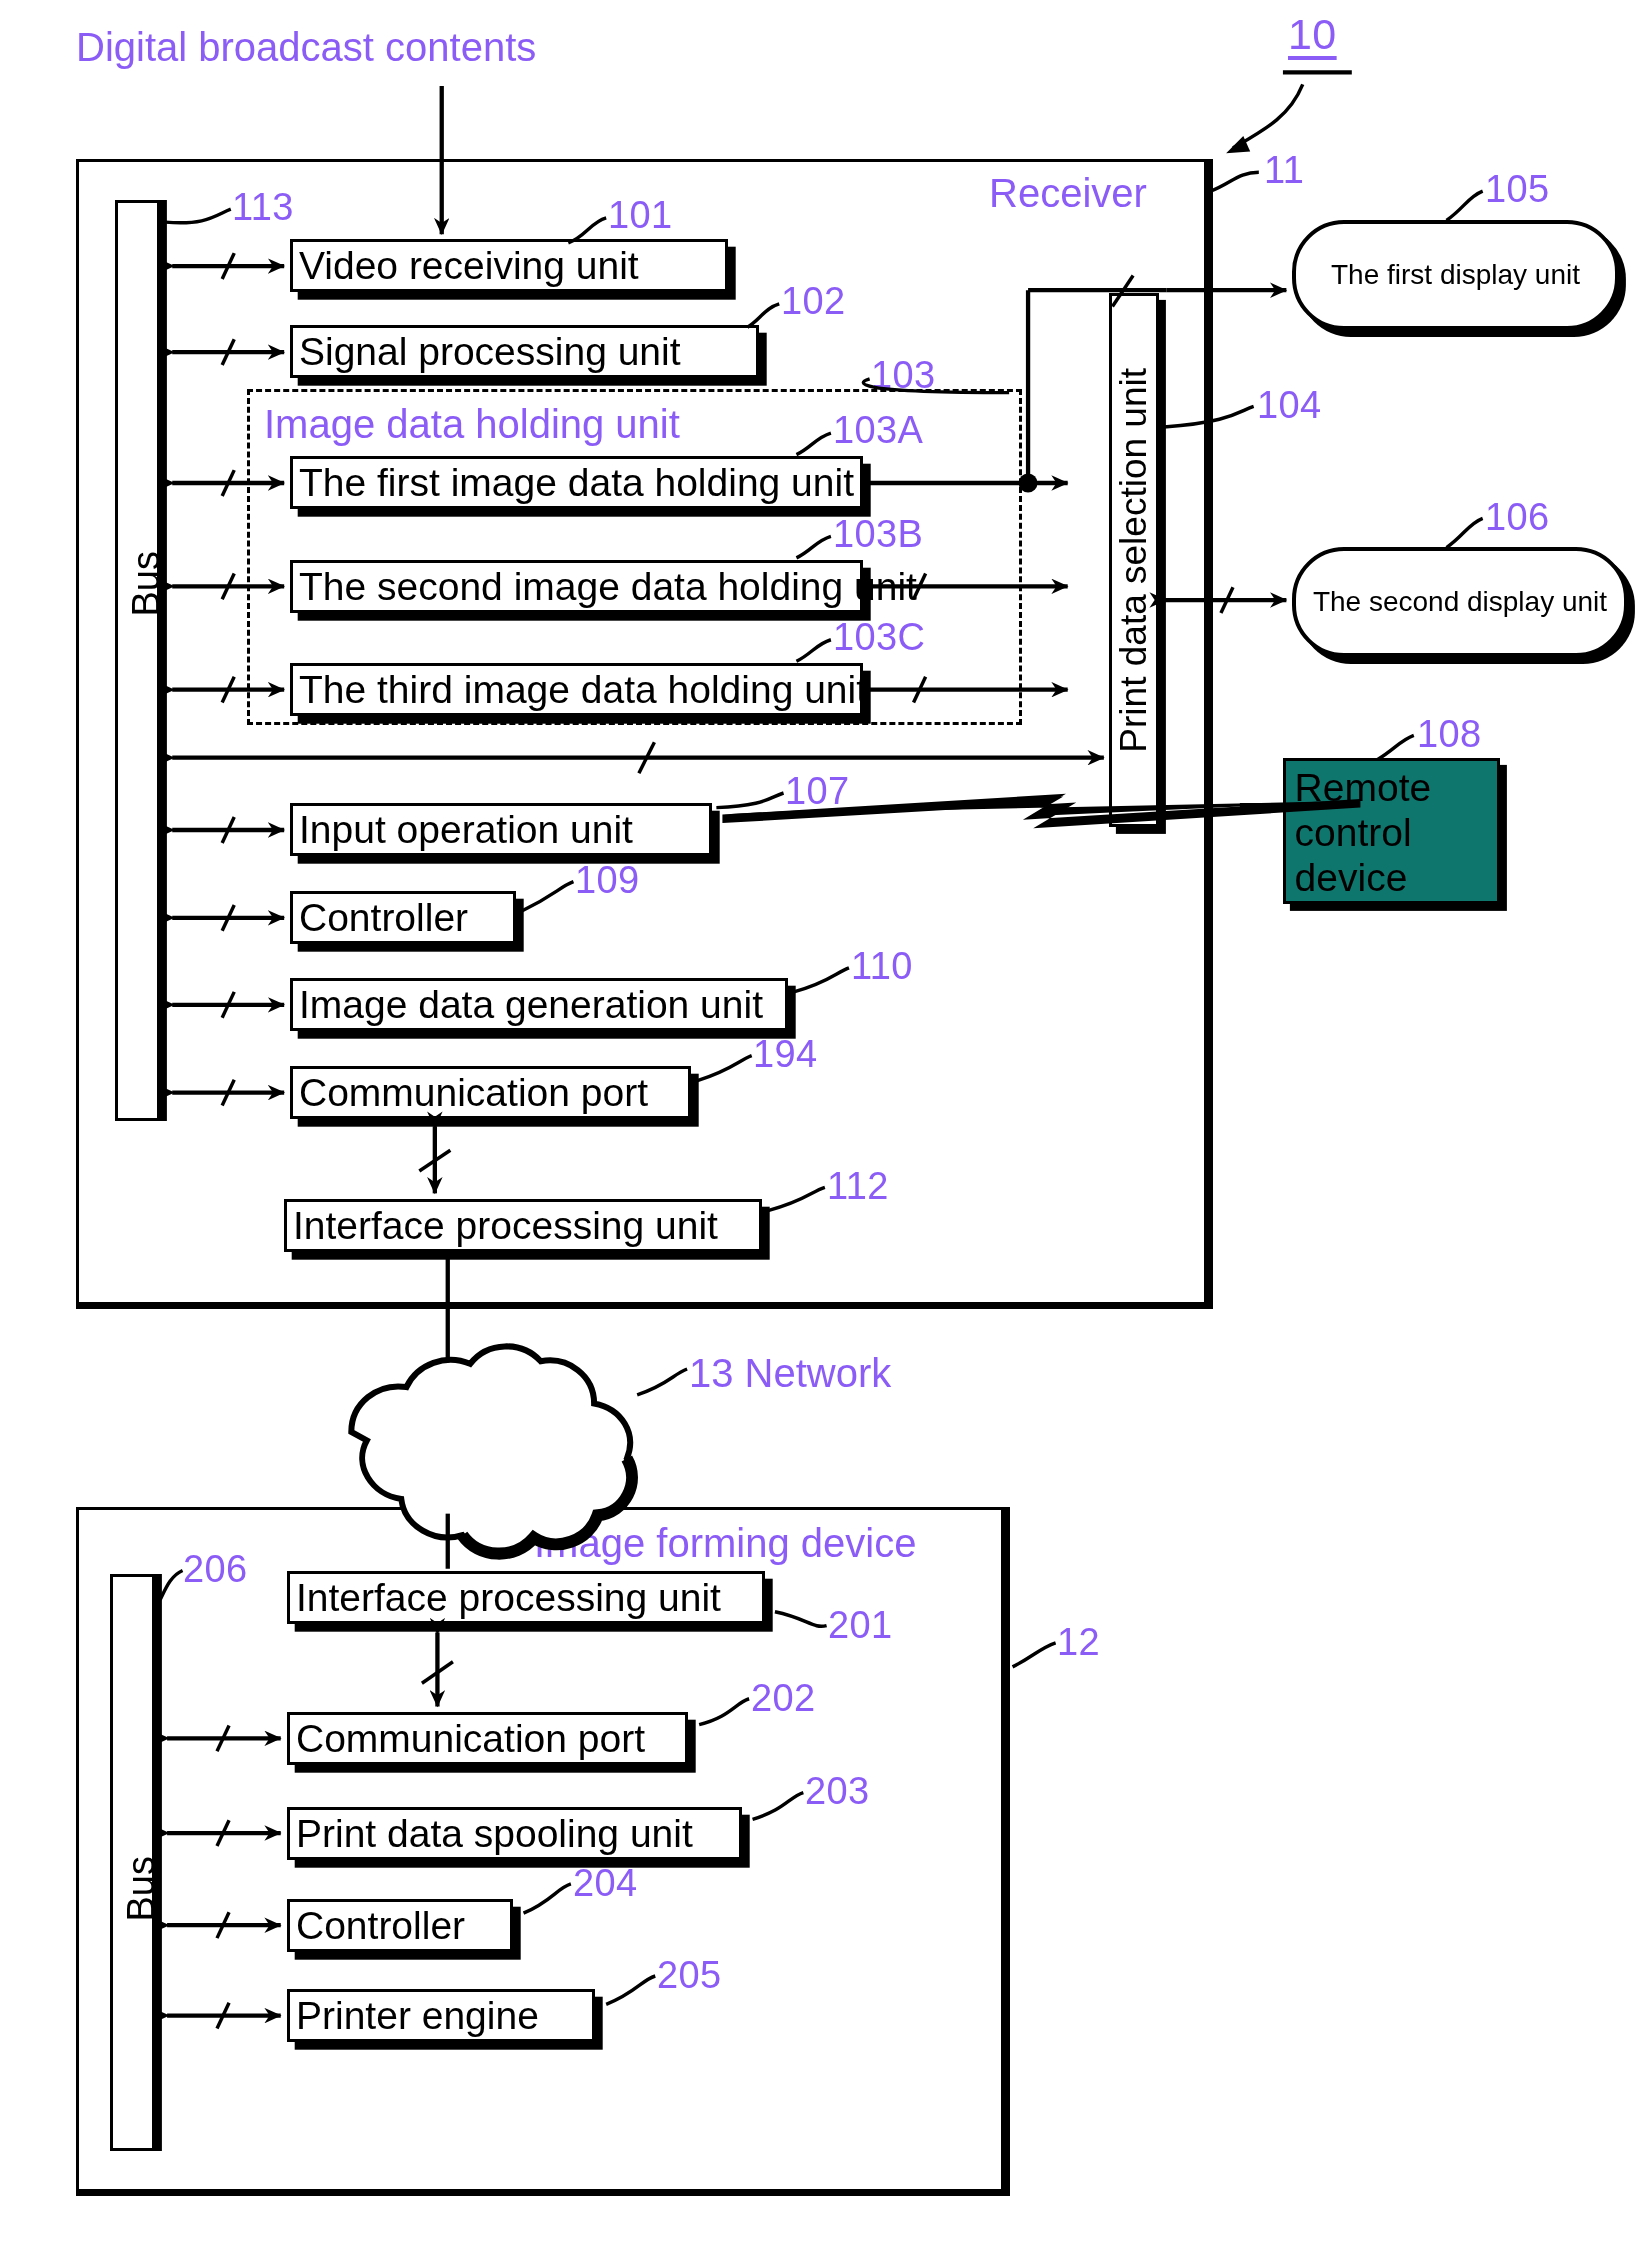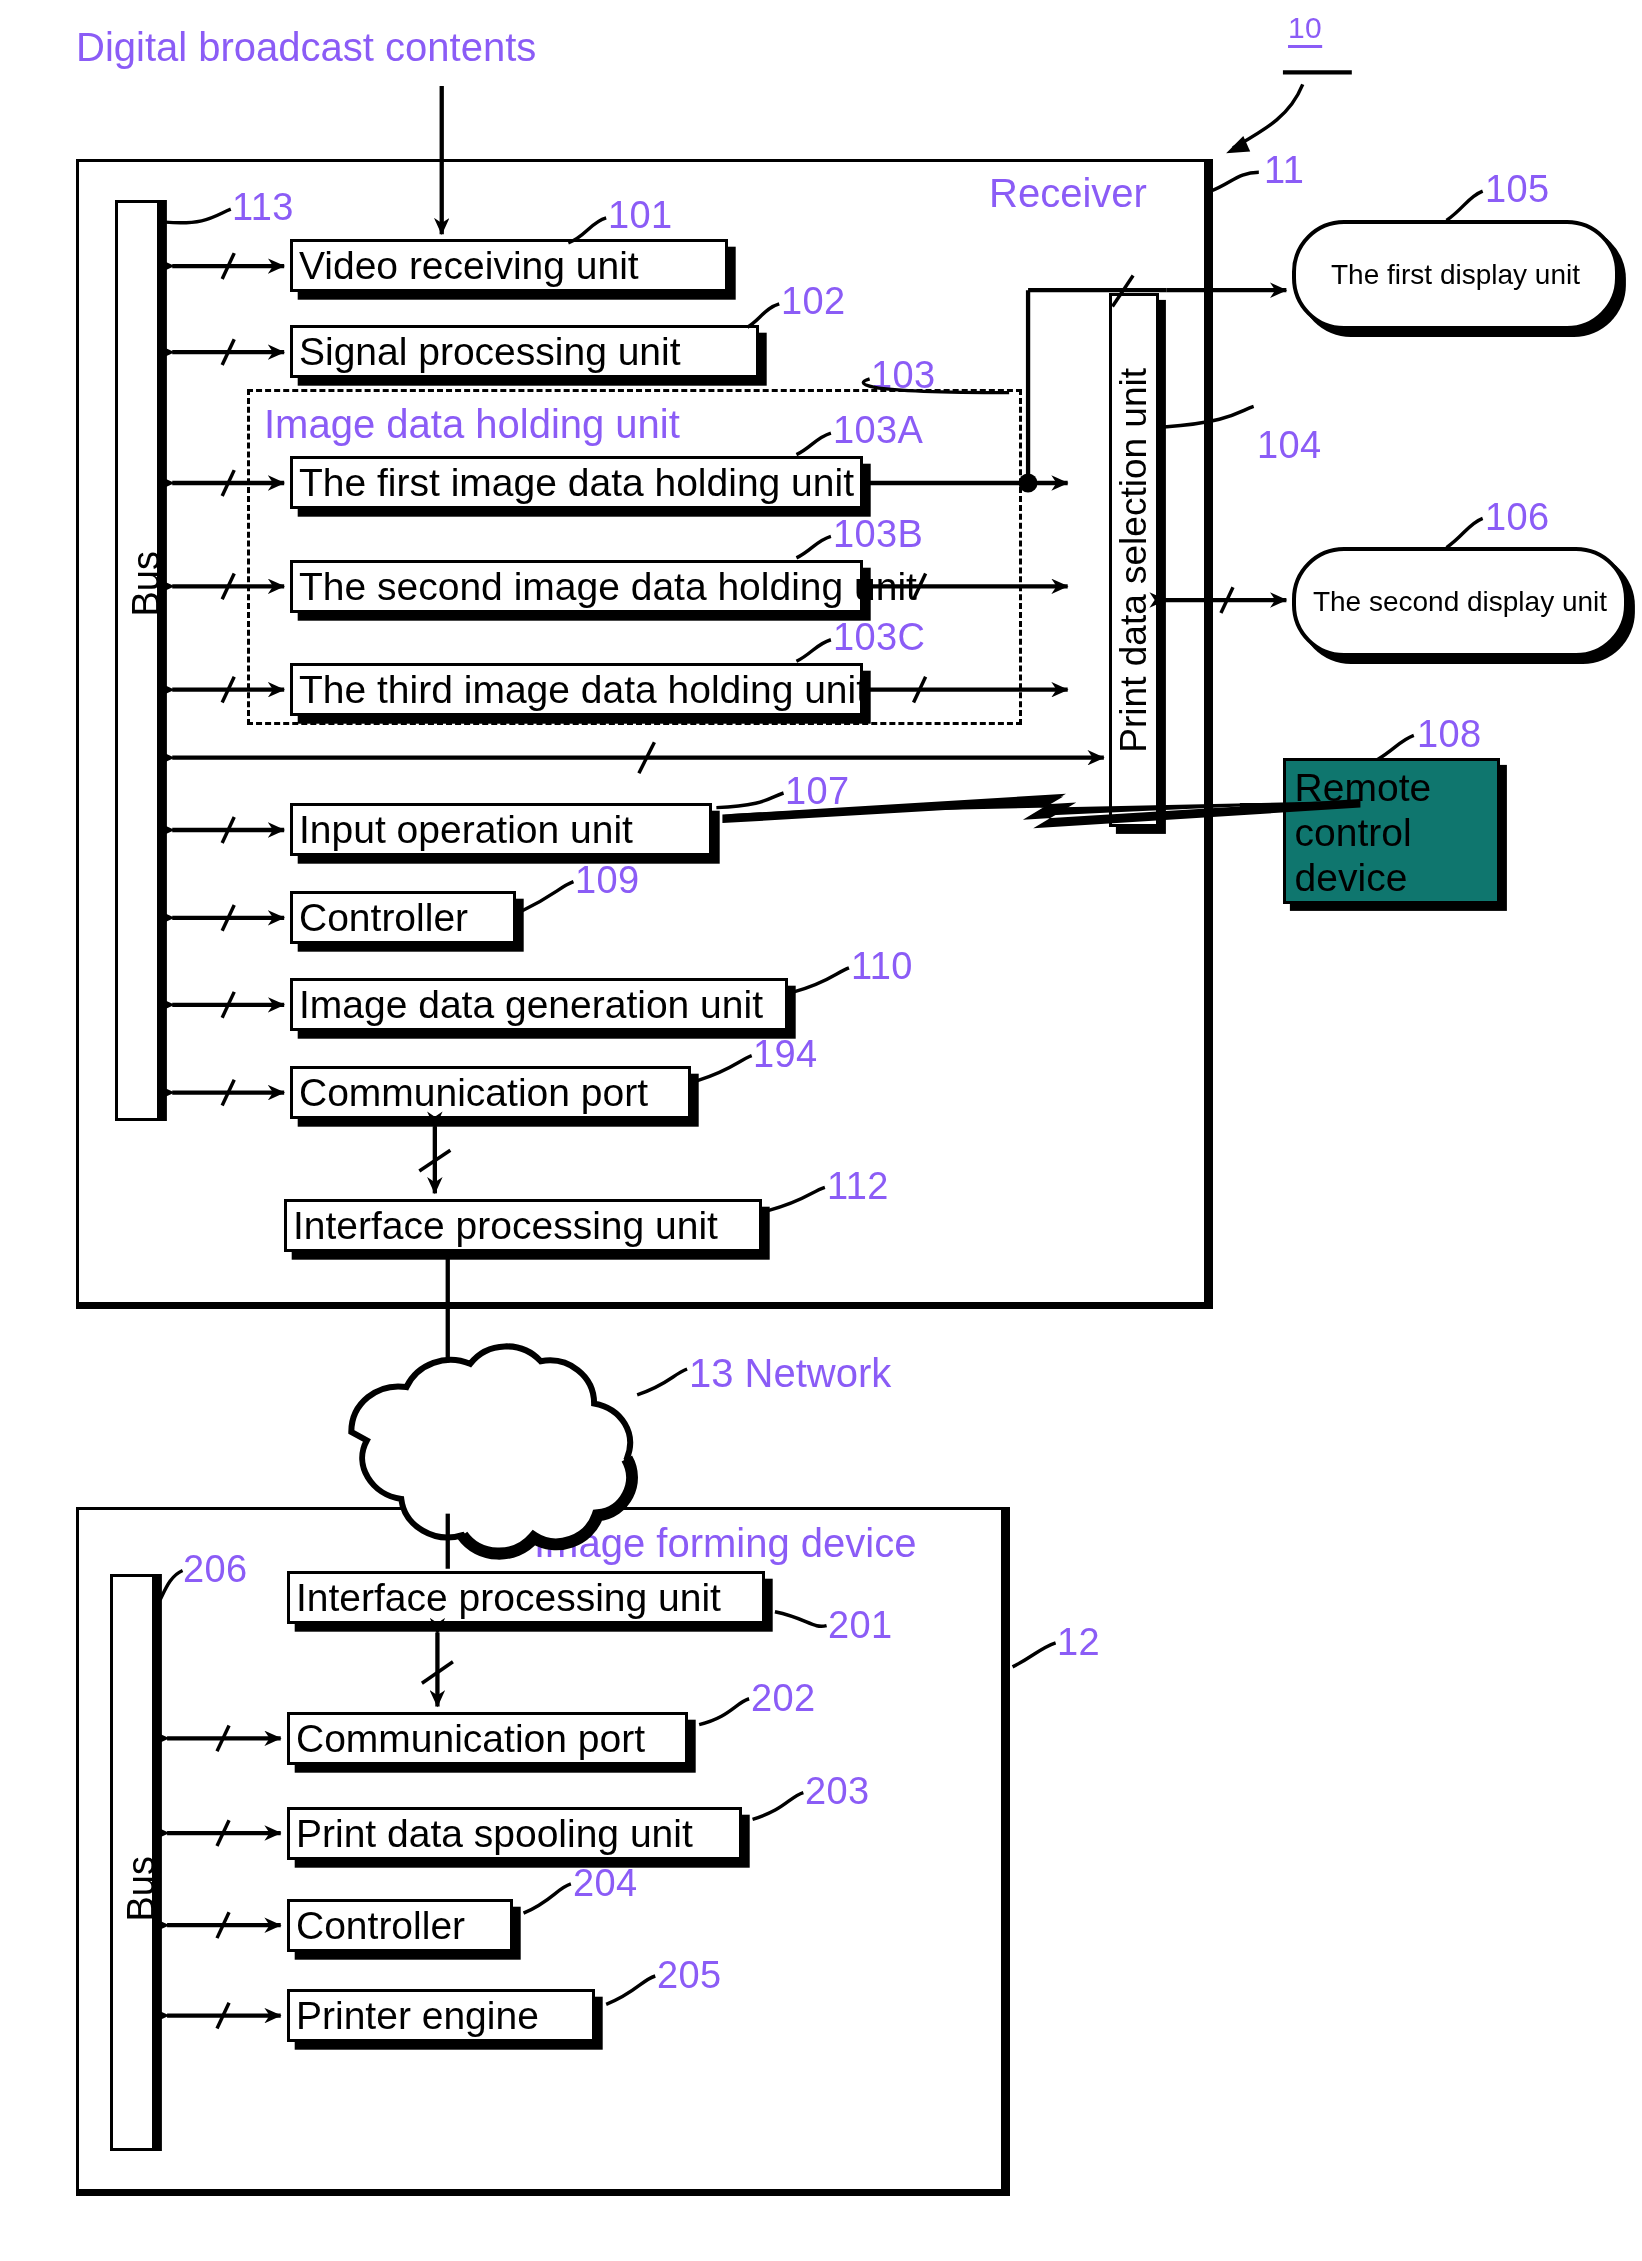--- a/index.html
+++ b/index.html
@@ -148,21 +148,21 @@
     pointer-events: none;
   }
 </style>
 </head>
 <body>
 
 <div id="page">
 
   <div class="txt bigcaption" style="left:76px; top:26px;">Digital broadcast contents</div>
 
-  <div class="txt refnum" style="left:1288px; top:12px; font-size:30px; text-decoration:underline; text-underline-offset:6.9px;">10</div>
+  <div class="txt refnum" style="left:1288px; top:12px; font-size:43px; text-decoration:underline; text-underline-offset:6.9px;">10</div>
 
   <div class="frame" style="left:76px; top:159px; width:1137px; height:624px; border-bottom:none;"></div>
   <div class="frame" style="left:76px; top:159px; width:1137px; height:1150px;"></div>
 
   <div class="txt" style="left:989px; top:172px; font-size:40px;">Receiver</div>
   <div class="txt refnum" style="left:1264px; top:151px;">11</div>
 
   <div class="bus" style="left:115px; top:200px; width:45px; height:921px;"></div>
   <div class="bus-label" style="left:125px; top:551px;">Bus</div>
   <div class="txt refnum" style="left:232px; top:188px;">113</div>
@@ -217,21 +217,21 @@
   <div class="txt refnum" style="left:753px; top:1035px;">194</div>
 
   <div class="pbox" style="left:284px; top:1199px; width:478px; height:53px;">
     <span>Interface processing unit</span>
   </div>
   <div class="txt refnum" style="left:827px; top:1167px;">112</div>
 
   <div class="vbox" style="left:1109px; top:293px; width:50px; height:534px;">
     <span>Print data selection unit</span>
   </div>
-  <div class="txt refnum" style="left:1257px; top:386px;margin-top:40px;">104</div>
+  <div class="txt refnum" style="left:1257px; top:386px;">104</div>
 
   <div class="pill" style="left:1292px; top:220px; width:327px; height:110px;">
     <span>The first display unit</span>
   </div>
   <div class="txt refnum" style="left:1485px; top:170px;">105</div>
 
   <div class="pill" style="left:1292px; top:547px; width:336px; height:110px;">
     <span>The second display unit</span>
   </div>
   <div class="txt refnum" style="left:1485px; top:498px;">106</div>

